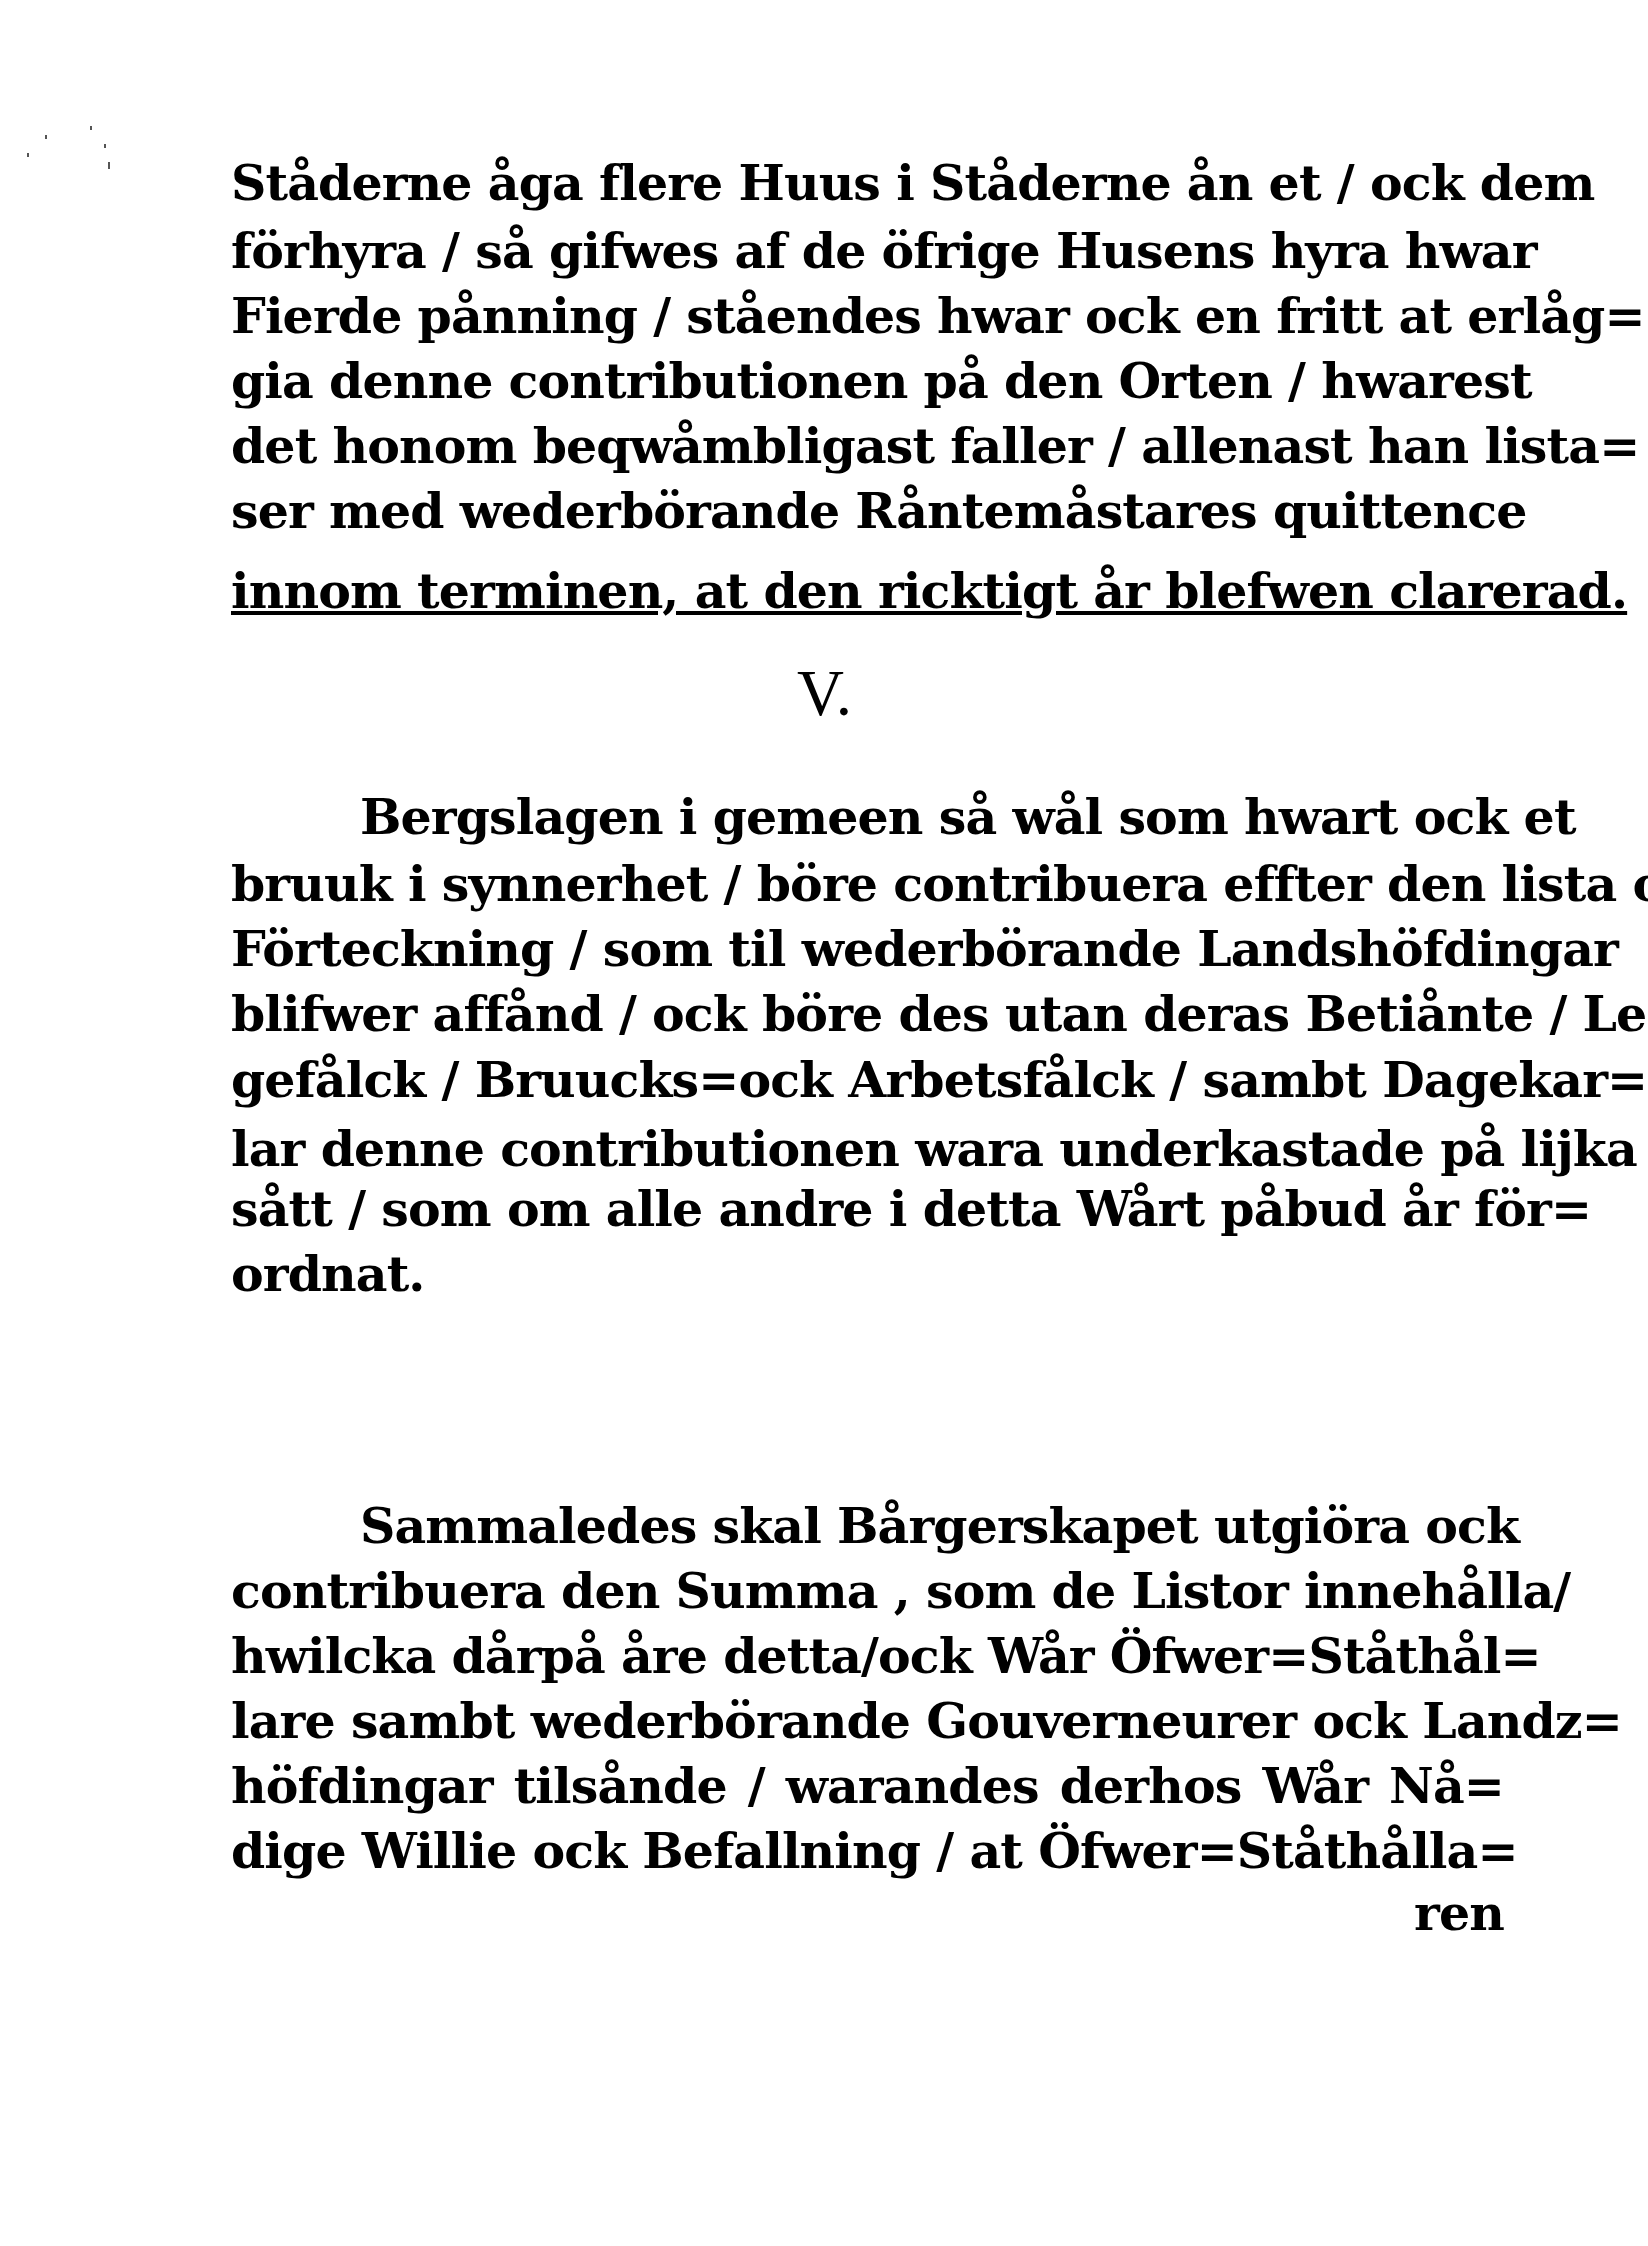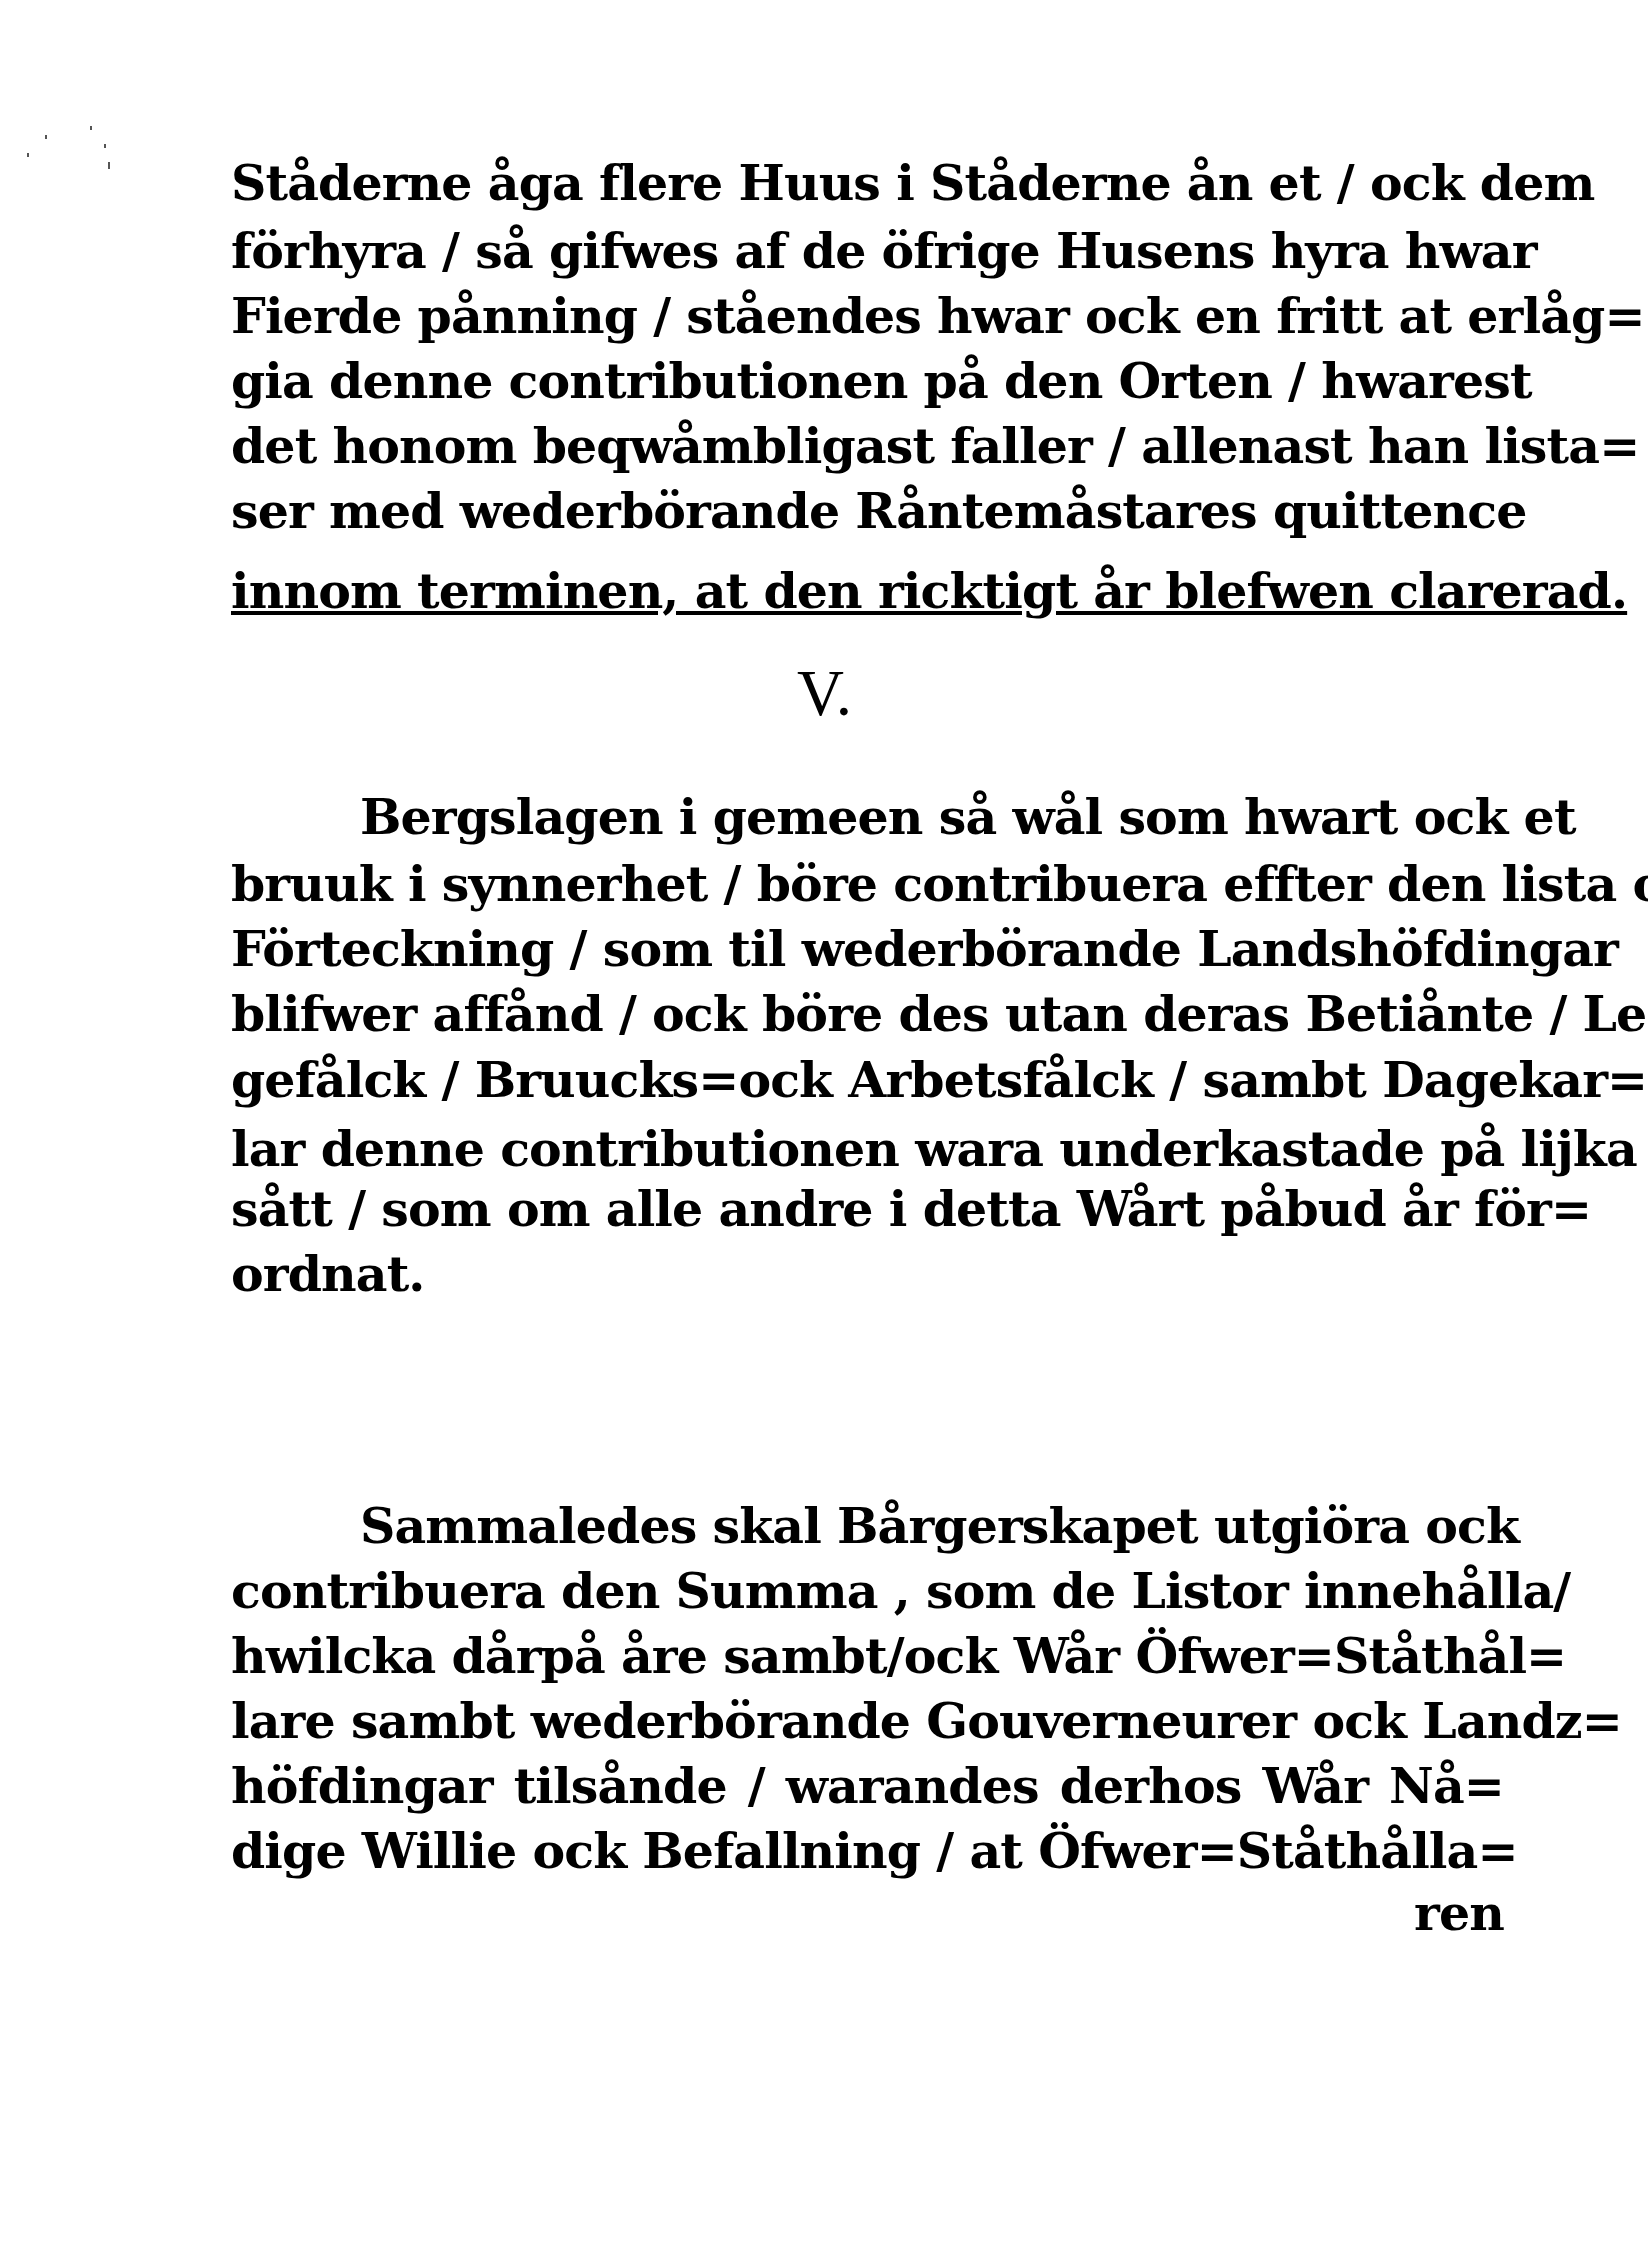--- a/index.html
+++ b/index.html
@@ -45,21 +45,21 @@
     <div class="line" style="top:1048px;">gefålck / Bruucks=ock Arbetsfålck / sambt Dagekar=</div>
     <div class="line" style="top:1117px;">lar denne contributionen wara underkastade på lijka</div>
     <div class="line" style="top:1177px;">sått / som om alle andre i detta Wårt påbud år för=</div>
     <div class="line last" style="top:1242px;">ordnat.</div>
   </div>
 
 
   <div>
     <div class="line" style="top:1494px; left:360px; width:1144px;">Sammaledes skal Bårgerskapet utgiöra ock</div>
     <div class="line" style="top:1559px;">contribuera den Summa , som de Listor innehålla/</div>
-    <div class="line" style="top:1624px;">hwilcka dårpå åre sambt/ock Wår Öfwer=Ståthål=</div>
+    <div class="line" style="top:1624px;">hwilcka dårpå åre detta/ock Wår Öfwer=Ståthål=</div>
     <div class="line" style="top:1689px;">lare sambt wederbörande Gouverneurer ock Landz=</div>
     <div class="line" style="top:1754px;">höfdingar tilsånde / warandes derhos Wår Nå=</div>
     <div class="line" style="top:1819px;">dige Willie ock Befallning / at Öfwer=Ståthålla=</div>
     <div class="line right" style="top:1881px;">ren</div>
   </div>
 
 </div>
 
 
 </body></html>

